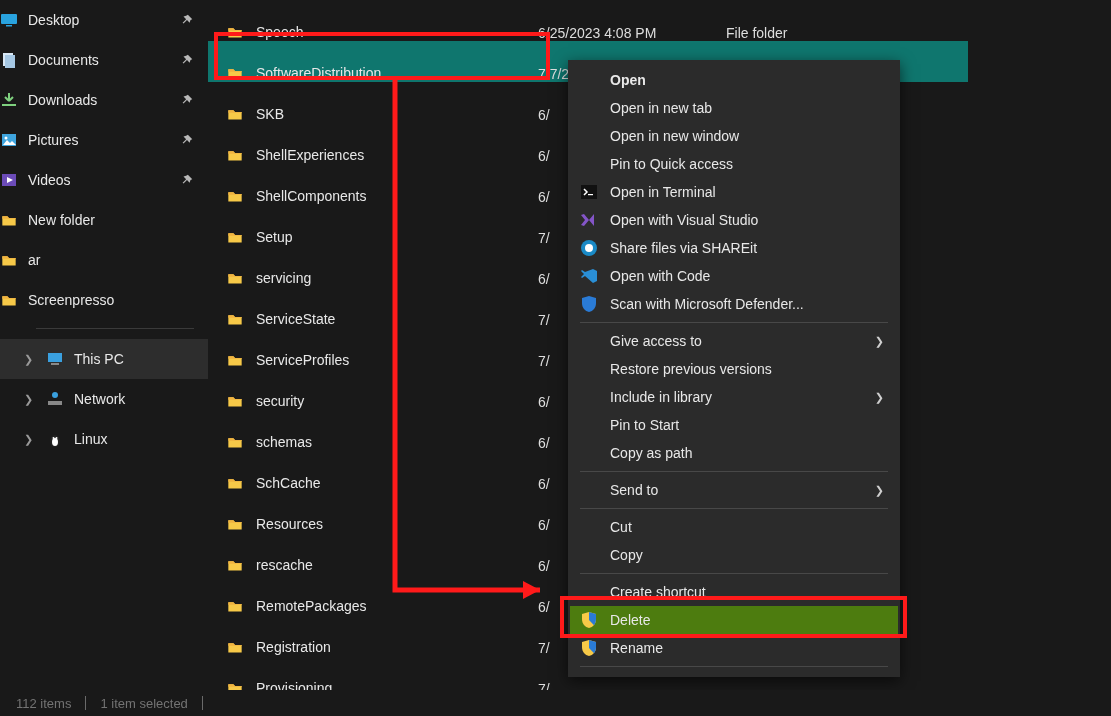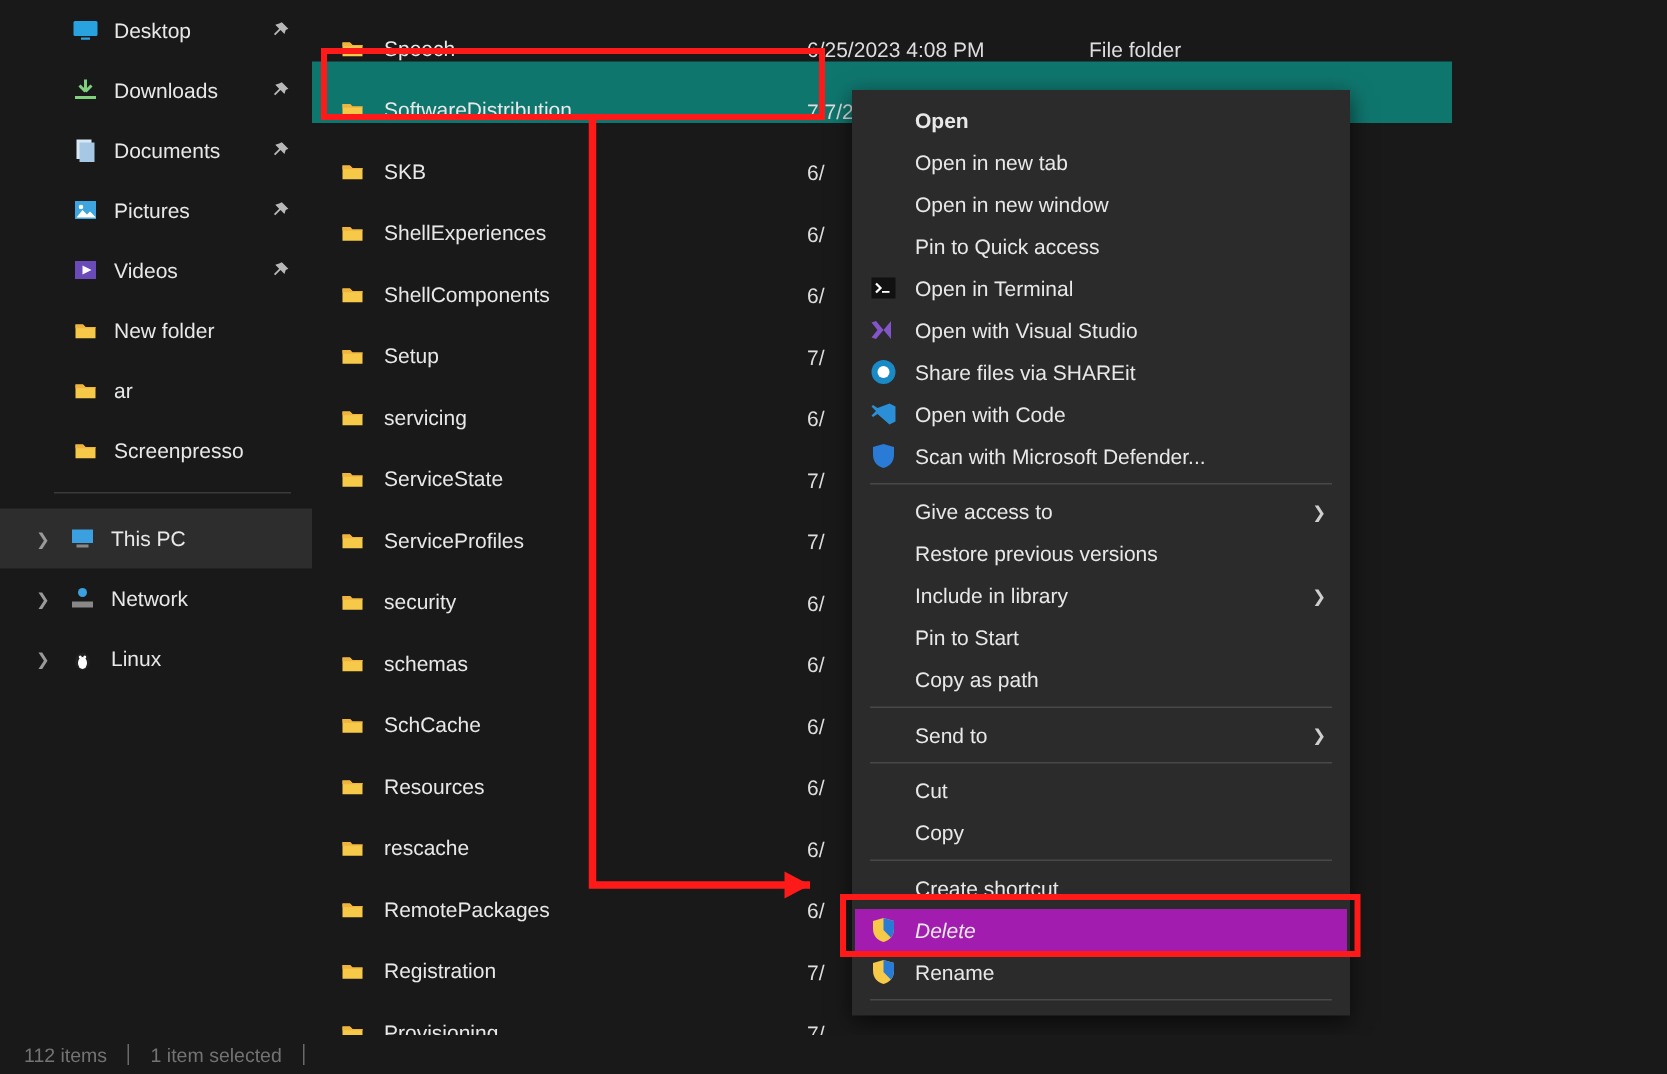--- a/index.html
+++ b/index.html
@@ -18,21 +18,20 @@
     left: 0; top: 0;
     width: 208px;
     height: 685px;
     background: #191919;
     overflow: hidden;
   }
   .side-item {
     height: 40px;
     display: flex;
     align-items: center;
-    padding-left: 48px;
     gap: 10px;
     position: relative;
     cursor: pointer;
   }
   .pin-icon {
     position: absolute;
     right: 14px;
     width: 14px;
     height: 14px;
     fill: #c0c0c0;
@@ -102,21 +101,21 @@
     position: absolute;
     right: 14px;
     font-size: 11px;
     color: #cfcfcf;
   }
   .ctx-item .ci {
     position: absolute;
     left: 10px;
     width: 18px; height: 18px;
   }
-  .ctx-item.highlight { background: #a21caf; font-style: italic; }
+  .ctx-item.highlight { background: #4d7c0f; }
   .ctx-sep { height: 1px; background: #484848; margin: 4px 10px; }
   
   .status {
     position: absolute;
     left: 0; bottom: 0;
     width: 1111px;
     height: 26px;
     background: #191919;
     display: flex;
     align-items: center;
@@ -147,37 +146,37 @@
           </svg>
         </span>
         <span>Desktop</span>
         <svg class="pin-icon" viewBox="0 0 16 16">
           <path d="M9 2l5 5-2 1-1 3-3-3-4 4-1-1 4-4-3-3 3-1z" fill="#b8b8b8"></path>
         </svg>
       </div>
       <div class="side-item">
         <span class="icon16">
           <svg viewBox="0 0 18 18">
-            <path d="M9 2v8m0 0l-4-4m4 4l4-4" stroke="#7fd17f" stroke-width="2" fill="none"></path>
-            <rect x="2" y="13" width="14" height="2" fill="#7fd17f"></rect>
-          </svg>
-        </span>
-        <span>Downloads</span>
+            <rect x="3" y="2" width="10" height="13" fill="#d9e8f5"></rect>
+            <rect x="5" y="4" width="10" height="13" fill="#a6c8e4"></rect>
+          </svg>
+        </span>
+        <span>Documents</span>
         <svg class="pin-icon" viewBox="0 0 16 16">
           <path d="M9 2l5 5-2 1-1 3-3-3-4 4-1-1 4-4-3-3 3-1z" fill="#b8b8b8"></path>
         </svg>
       </div>
       <div class="side-item">
         <span class="icon16">
           <svg viewBox="0 0 18 18">
-            <rect x="3" y="2" width="10" height="13" fill="#d9e8f5"></rect>
-            <rect x="5" y="4" width="10" height="13" fill="#a6c8e4"></rect>
-          </svg>
-        </span>
-        <span>Documents</span>
+            <path d="M9 2v8m0 0l-4-4m4 4l4-4" stroke="#7fd17f" stroke-width="2" fill="none"></path>
+            <rect x="2" y="13" width="14" height="2" fill="#7fd17f"></rect>
+          </svg>
+        </span>
+        <span>Downloads</span>
         <svg class="pin-icon" viewBox="0 0 16 16">
           <path d="M9 2l5 5-2 1-1 3-3-3-4 4-1-1 4-4-3-3 3-1z" fill="#b8b8b8"></path>
         </svg>
       </div>
       <div class="side-item">
         <span class="icon16">
           <svg viewBox="0 0 18 18">
             <rect x="2" y="3" width="14" height="12" fill="#3fa5de"></rect>
             <circle cx="6" cy="7" r="1.5" fill="#fff"></circle>
             <path d="M3 14l4-5 3 3 2-2 4 4z" fill="#fff"></path>

